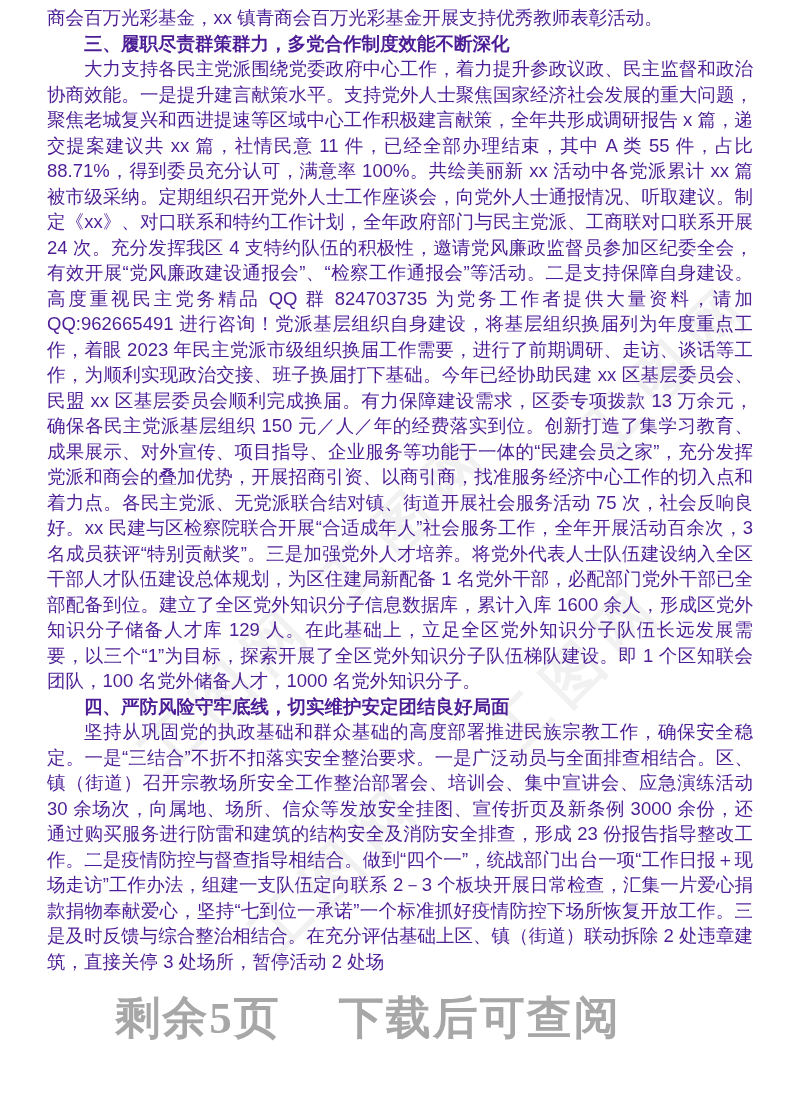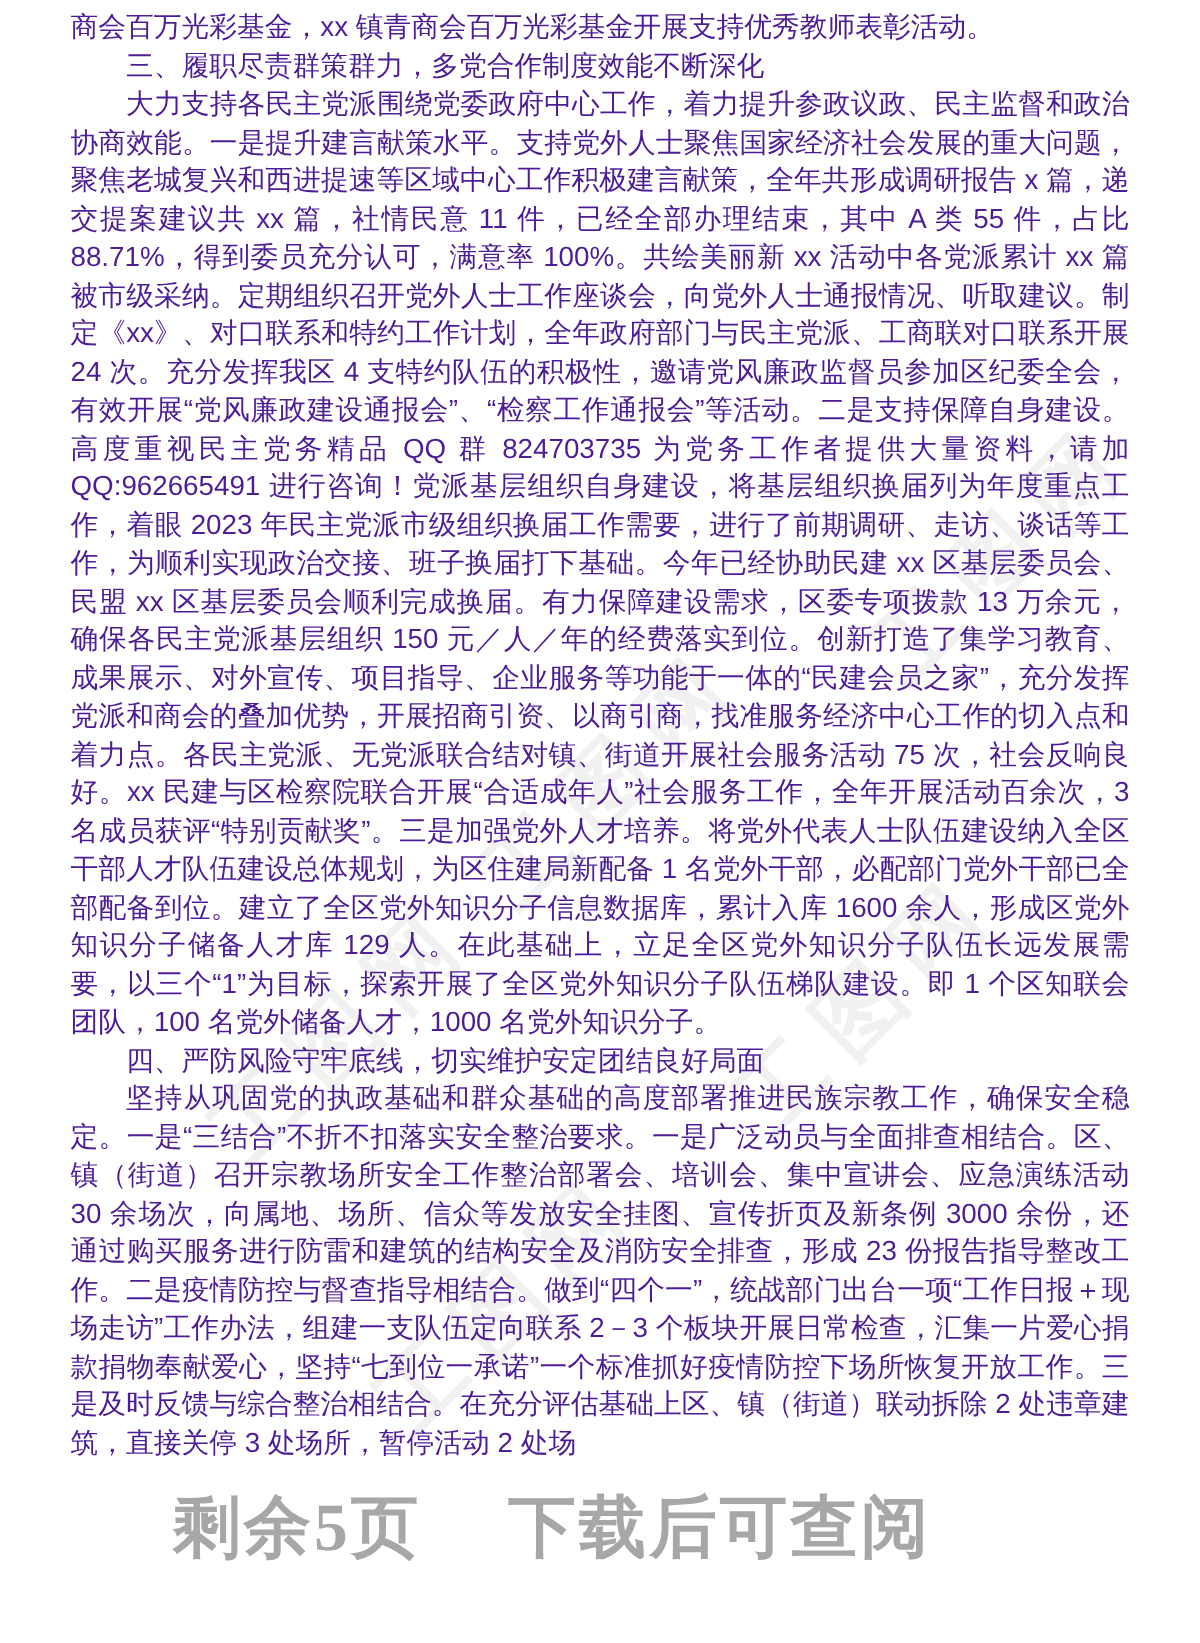--- a/index.html
+++ b/index.html
@@ -20,21 +20,21 @@
     right: 47px;
     color: #4c1d95;
     font-size: 18.5px;
     line-height: 25.5px;
     text-align: justify;
     text-justify: inter-character;
     z-index: 2;
   }
   .doc-body p.para { margin: 0; }
   .doc-body p.indent { text-indent: 2em; }
-  .doc-body p.heading { font-weight: normal; }
+  .doc-body p.heading { font-weight: bold; }
 
   
   .wm-layer { position: absolute; inset: 0; z-index: 1; pointer-events: none; }
   .wm {
     position: absolute;
     font-size: 58px;
     font-weight: bold;
     color: #000000;
     opacity: 0.05;
     letter-spacing: 14px;

